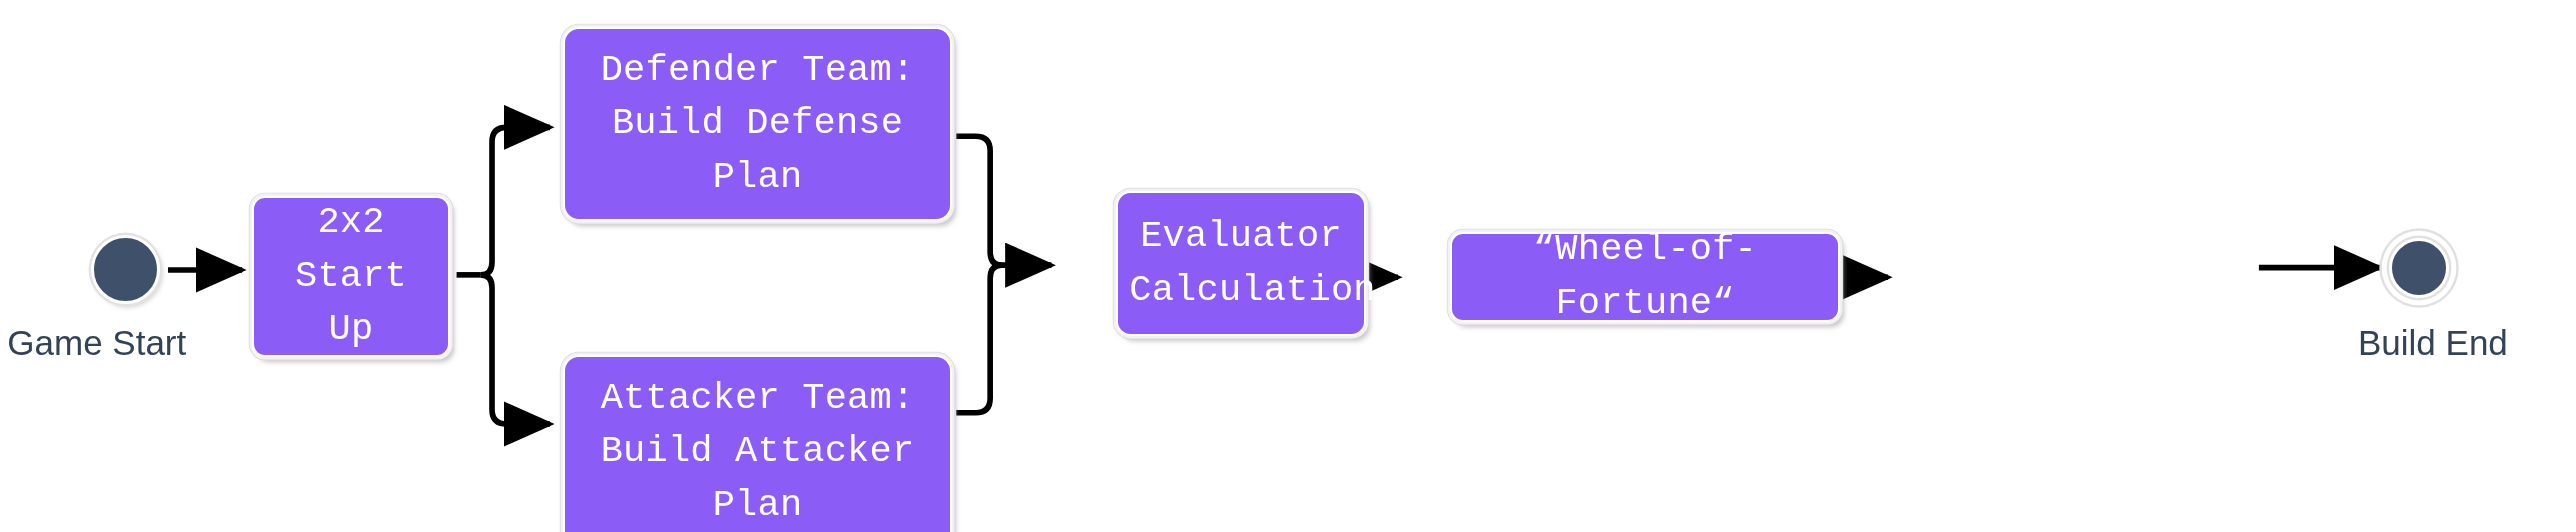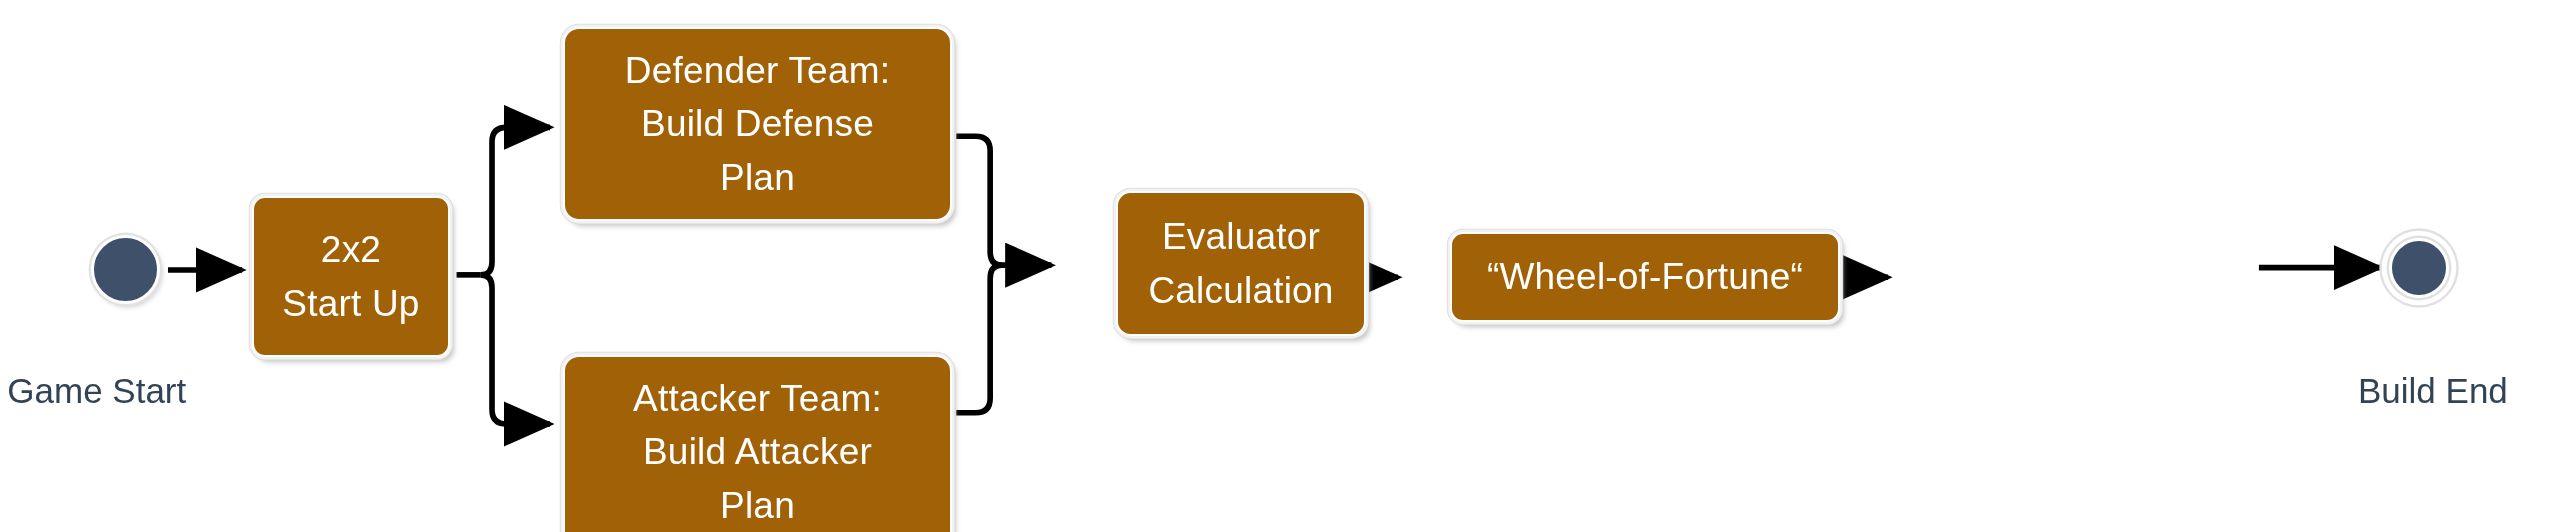--- a/index.html
+++ b/index.html
@@ -29,33 +29,33 @@
     height: 532px;
     pointer-events: none;
     z-index: 1;
   }
 
   
   .node {
     position: absolute;
     z-index: 3;
     box-sizing: border-box;
-    background: #a16207;
+    background: #8b5cf6;
     border: 2.4px solid #ffffff;
     border-radius: 14.5px;
     box-shadow:
       0 0 0 2.4px #f2f2f2,
       0 0 0 3.2px #d9d9d9,
       4px 4.8px 5.6px rgba(150,150,150,0.55);
     display: flex;
     align-items: center;
     justify-content: center;
     text-align: center;
     color: #ffffff;
-    font-family: Liberation Sans, sans-serif;
+    font-family: Liberation Mono, monospace;
     font-weight: 400;
     letter-spacing: 0.2px;
   }
   .node .label {
     display: block;
     width: 100%;
     padding: 0 11.3px;
     box-sizing: border-box;
     white-space: pre-line;
     line-height: 1.45;
@@ -93,21 +93,20 @@
   }
 
   
   .event-caption {
     position: absolute;
     z-index: 3;
     color: #334356;
     font-family: "Liberation Sans", sans-serif;
     font-size: 35px;
     white-space: nowrap;
-    margin-top: 48px;
   }
   #caption-start { left: 7.3px;   top: 323px; }
   #caption-end   { left: 2358px; top: 323px; }
 </style>
 </head>
 <body>
 
 <div id="canvas">
 
   <svg id="connectors" viewBox="0 0 3195 660" width="2576" height="532" xmlns="http://www.w3.org/2000/svg">

